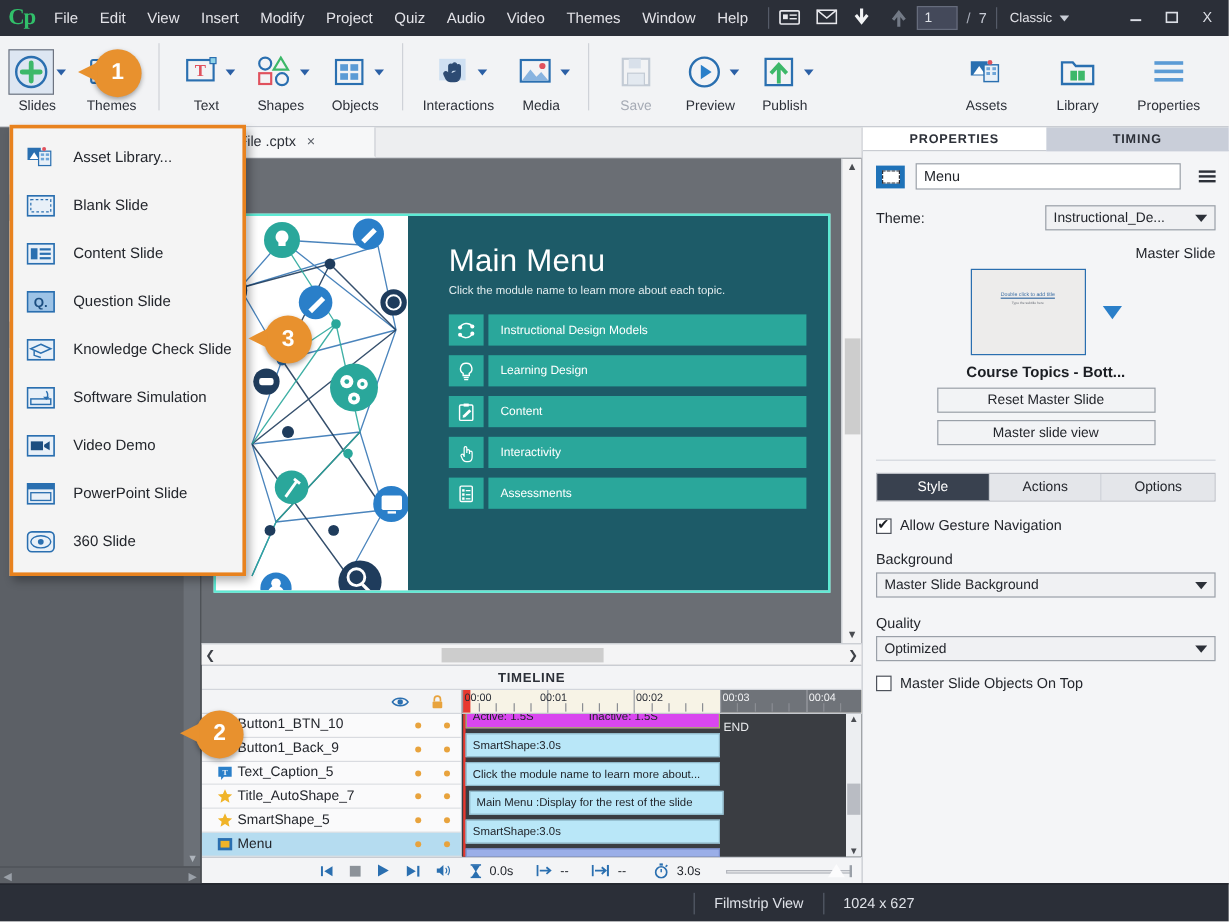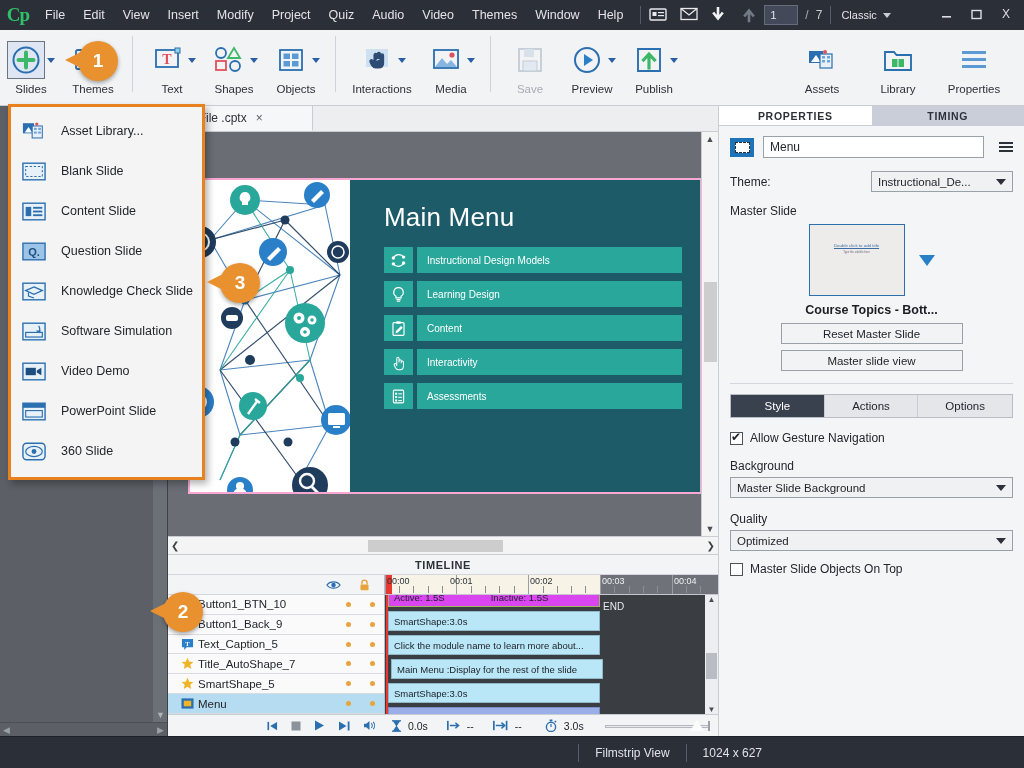--- a/index.html
+++ b/index.html
@@ -116,22 +116,22 @@
   .canvaswrap { flex:1 1 auto; position:relative; overflow:hidden; background:#6a6e74; }
   .canvas-scrollv {
     position:absolute; right:0; top:0; bottom:0; width:17px; background:#f4f4f5;
     border-left:1px solid #c9ccd2; display:flex; flex-direction:column;
     justify-content:space-between; align-items:center; padding:2px 0;
   }
   .scroll-thumb-v { position:absolute; left:2px; top:150px; width:13px; height:80px; background:#cdcdcd; }
   .scroll-arrow { font-size:9px; color:#4a4d52; }
 
   .slide {
-    position:absolute; left:20px; top:46px; width:514px; height:316px;
-    background:#e5e5e5; border:2px solid #f9a8d4; display:flex; overflow:hidden;
+    position:absolute; left:10px; top:46px; width:514px; height:316px;
+    background:#e5e5e5; border:2px solid #5eead4; display:flex; overflow:hidden;
   }
   .slide-left { flex:0 0 160px; background:#ffffff; position:relative; overflow:hidden; }
   .slide-right { flex:1 1 auto; background:#1d5b68; padding:22px 18px 0 34px; position:relative; }
   .slide-title { color:#ffffff; font-size:26px; font-weight:normal; letter-spacing:.2px; }
   .slide-sub { color:#e2edef; font-size:9.5px; margin-top:4px; }
   .menu-rows { margin-top:14px; }
   .menu-row { display:flex; align-items:stretch; margin-bottom:8px; height:26px; }
   .menu-icon {
     flex:0 0 29px; background:#2aa79b; display:flex; align-items:center; justify-content:center;
   }
@@ -222,21 +222,21 @@
               font-size:12px; padding:0 6px; color:#23262c; font-family:"Liberation Sans",sans-serif; }
   .rp-hamb { width:20px; display:flex; flex-direction:column; gap:2px; align-items:flex-end; }
   .rp-hamb i { display:block; height:2px; background:#2c3038; width:14px; }
   .rp-themerow { display:flex; align-items:center; justify-content:space-between; gap:8px; margin-top:13px; }
   .rp-lab { font-size:12px; color:#23262c; }
   .rp-select {
     height:21px; border:1px solid #9aa0a8; background:#f0f1f3; display:flex; align-items:center;
     justify-content:space-between; padding:0 6px; font-size:11.5px; color:#23262c;
   }
   .sel-caret { width:0;height:0;border-left:5px solid transparent;border-right:5px solid transparent;border-top:6px solid #2c3038; }
-  .rp-centered { text-align:left; margin-top:12px; font-size:12px; color:#23262c; }
+  .rp-centered { text-align:right; margin-top:12px; font-size:12px; color:#23262c; }
   .master-wrap { display:flex; align-items:center; justify-content:center; gap:14px; margin-top:6px; }
   .master-thumb { width:96px; height:72px; background:#edeceb; border:1px solid #2a6fb0; position:relative; }
   .mt-title { position:absolute; left:50%; transform:translateX(-50%); top:18px; font-size:4.4px; color:#3b6ea5; text-decoration:underline; white-space:nowrap;}
   .mt-sub { position:absolute; left:50%; transform:translateX(-50%); top:25px; font-size:2.8px; color:#6b7079; white-space:nowrap;}
   .blue-tri { width:0;height:0;border-left:8px solid transparent;border-right:8px solid transparent;border-top:11px solid #2a7fc9; }
   .rp-bold-center { text-align:center; font-size:12.5px; font-weight:bold; color:#1b1e23; margin-top:7px; }
   .rp-btn {
     height:21px; border:1px solid #9aa0a8; background:#f2f3f5; display:flex; align-items:center;
     justify-content:center; font-size:11.5px; color:#23262c; margin:6px auto 0 auto; width:182px;
   }
@@ -683,20 +683,21 @@
               <circle cx="117" cy="301" r="7" fill="none" stroke="#fff" stroke-width="2.4"></circle>
               <path d="M122 307 L129 314" stroke="#fff" stroke-width="2.8"></path>
               <circle cx="50" cy="310" r="13" fill="#2a7fc9"></circle>
               <circle cx="50" cy="306" r="4" fill="#fff"></circle>
               <path d="M43 315 a7 7 0 0 1 14 0 z" fill="#fff"></path>
             </svg>
           </div>
 
           <div class="slide-right">
             <div class="slide-title">Main Menu</div>
+            <div class="slide-sub">Click the module name to learn more about each topic.</div>
             <div class="menu-rows">
 
               <div class="menu-row">
                 <div class="menu-icon">
                   <svg width="17" height="17" viewBox="0 0 20 20">
                       <path d="M4 7 a7 7 0 0 1 12 -1" fill="none" stroke="#fff" stroke-width="1.4"></path>
                       <path d="M16 13 a7 7 0 0 1 -12 1" fill="none" stroke="#fff" stroke-width="1.4"></path>
                       <circle cx="4" cy="7" r="2" fill="#fff"></circle>
                       <circle cx="16" cy="13" r="2" fill="#fff"></circle>
                       <circle cx="16" cy="6" r="2" fill="#fff"></circle>

